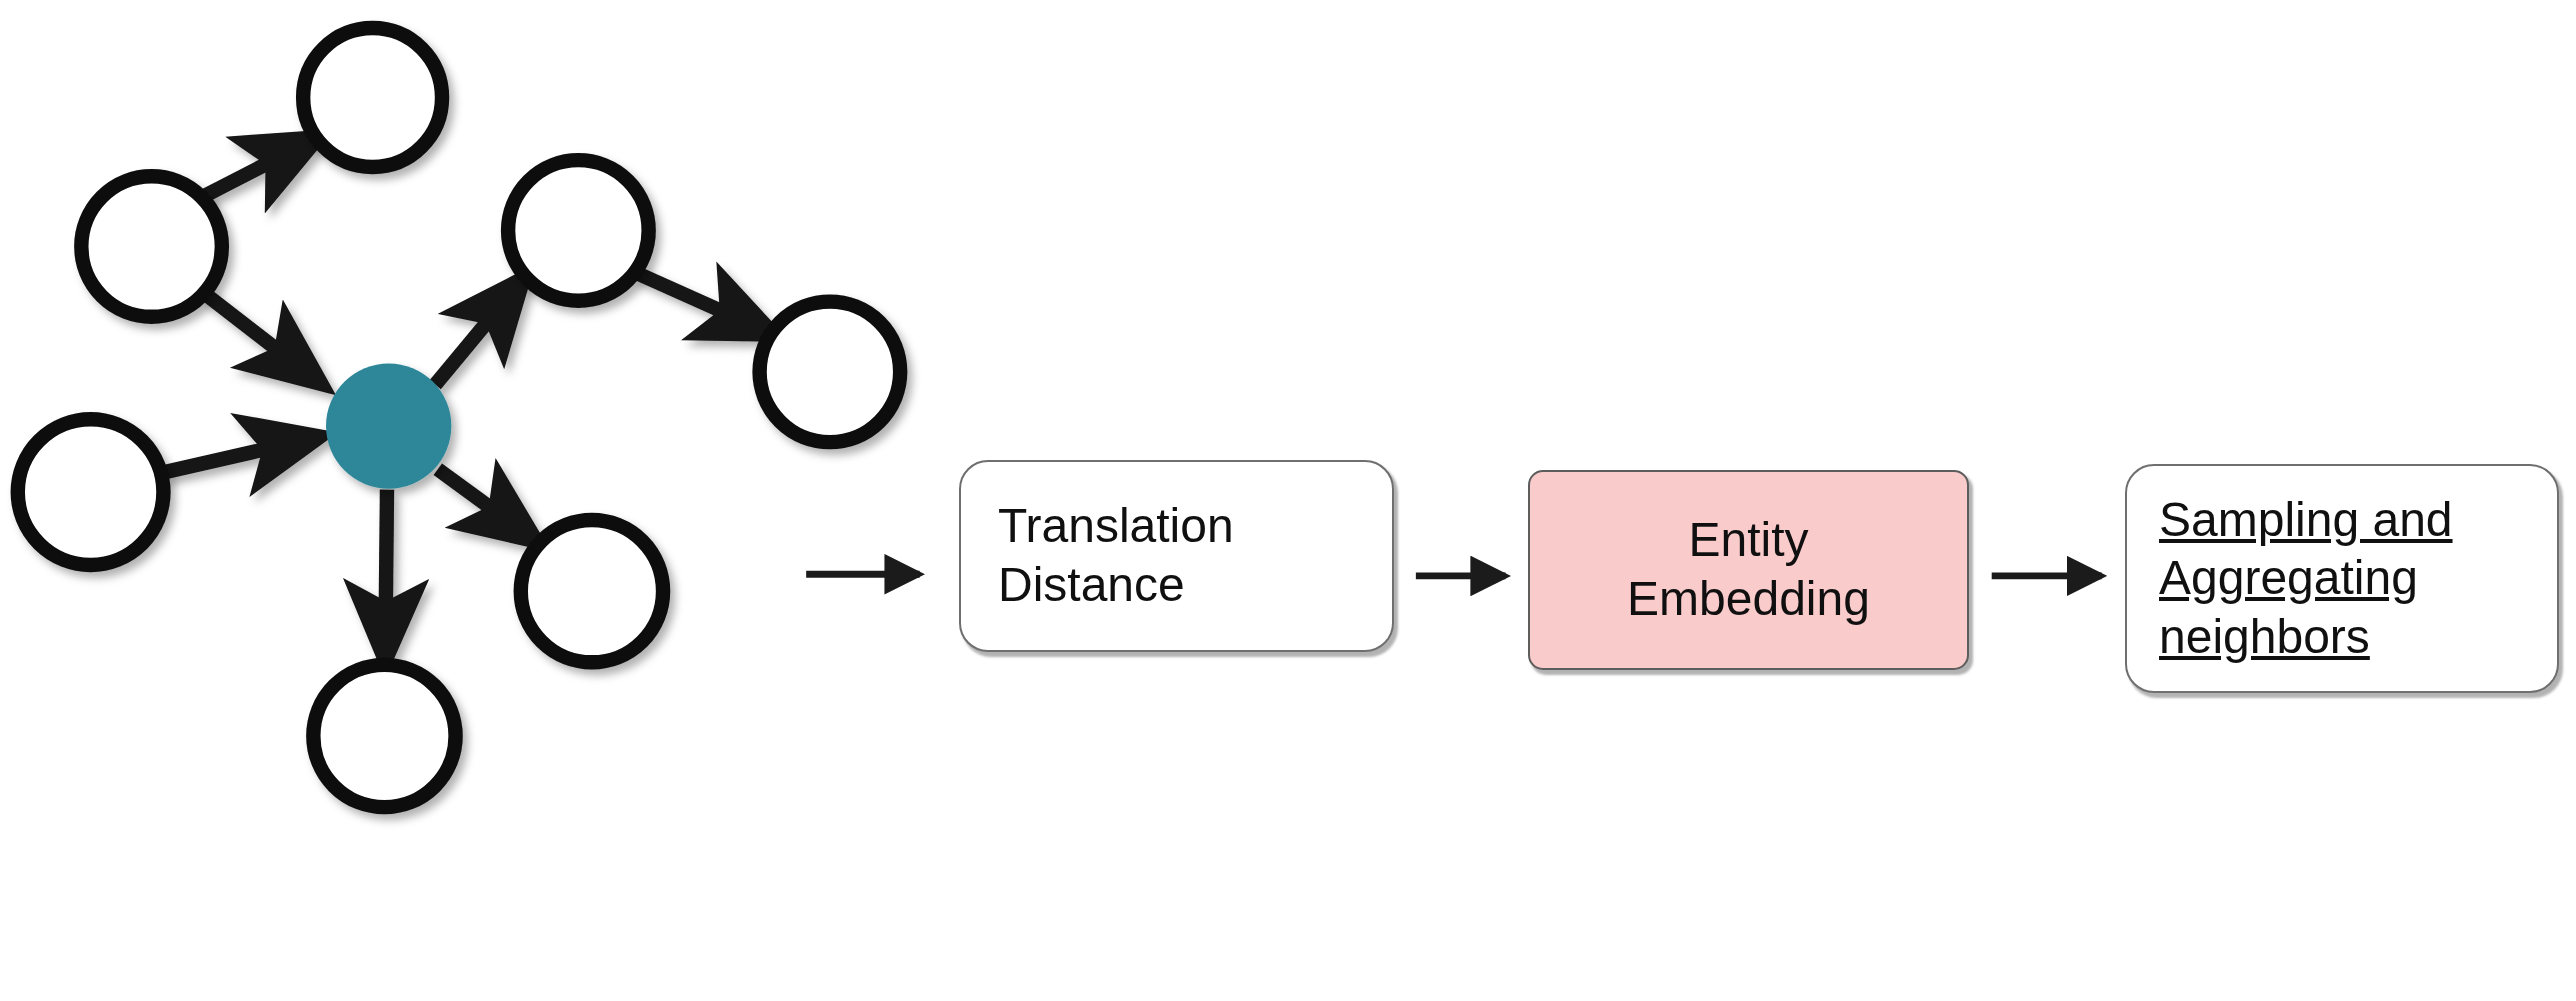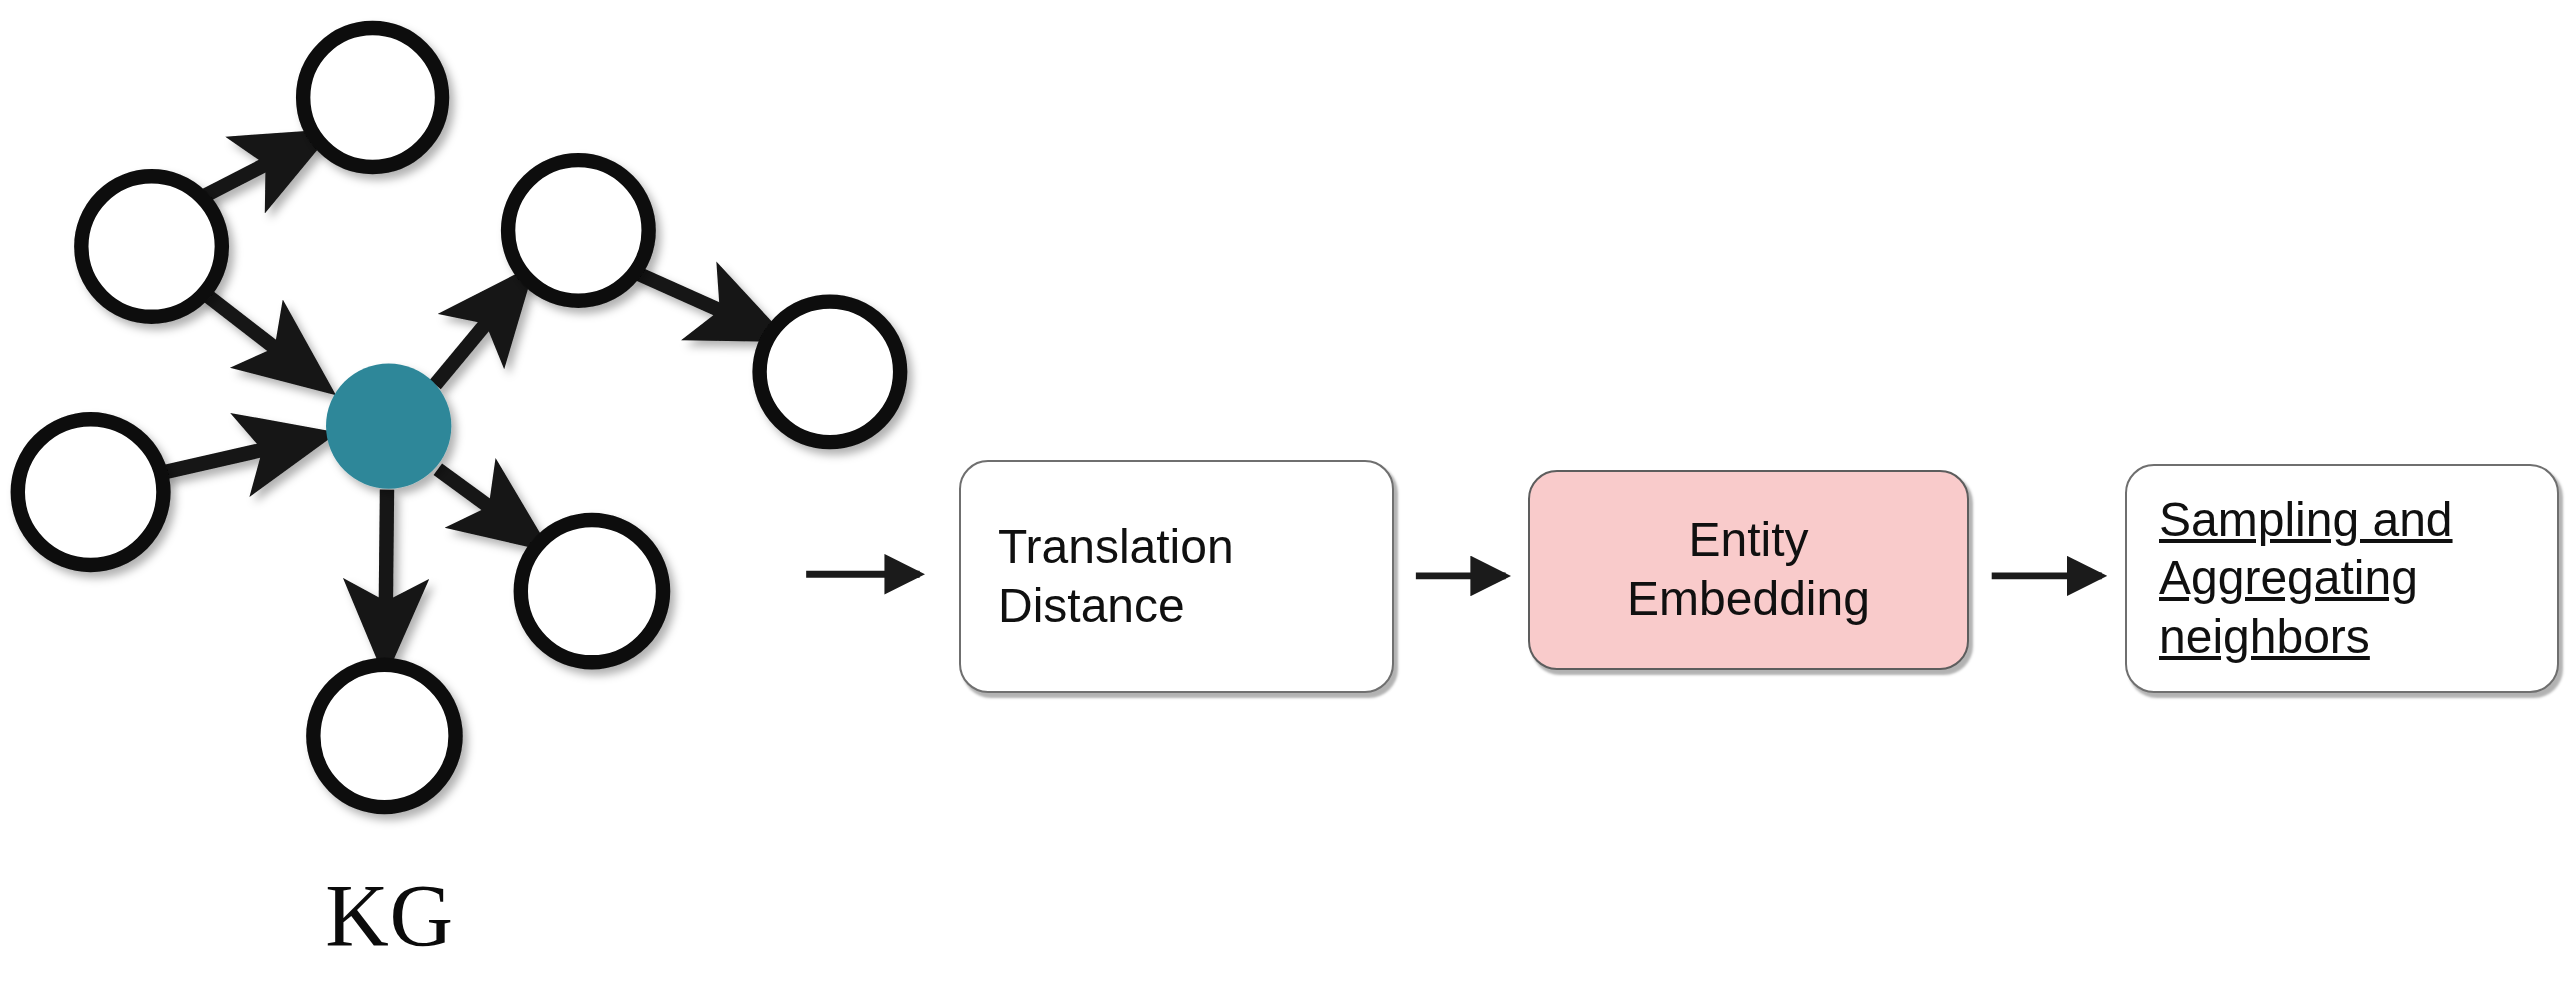--- a/index.html
+++ b/index.html
@@ -42,36 +42,37 @@
     border-radius: 29px;
     background: #ffffff;
     box-shadow: 3.4px 4.2px 2.5px rgba(0,0,0,0.30);
     display: flex;
     align-items: center;
     justify-content: flex-start;
   }
   .stage-box.pink {
     background: #f9cbcb;
     border-color: #5d5d5d;
+    border-radius: 15px;
   }
   .stage-box .box-text {
     font-family: "Liberation Sans", sans-serif;
     font-size: 48px;
     line-height: 1.22;
     color: #101010;
     white-space: pre-line;
     padding: 0 22px;
     width: 100%;
     box-sizing: border-box;
   }
   #box-translation-distance {
     left: 959px;
     top: 460px;
     width: 435px;
-    height: 233px;
+    height: 192px;
   }
   #box-translation-distance .box-text { text-align: left; padding-left: 37px; }
   #box-entity-embedding {
     left: 1528px;
     top: 470px;
     width: 441px;
     height: 200px;
   }
   #box-entity-embedding .box-text { text-align: center; }
   #box-sampling-aggregating {
@@ -121,21 +122,20 @@
       <circle cx="459" cy="503" r="74" fill="#2e8799"></circle>
     </g>
 
     <g>
       <line x1="952" y1="678" x2="1086" y2="678" stroke="#1b1b1b" stroke-width="8" marker-end="url(#flow-arrow)"></line>
       <line x1="1672" y1="680" x2="1778" y2="680" stroke="#1b1b1b" stroke-width="8" marker-end="url(#flow-arrow)"></line>
       <line x1="2352" y1="680" x2="2482" y2="680" stroke="#1b1b1b" stroke-width="8" marker-end="url(#flow-arrow)"></line>
     </g>
   </svg>
 
-  <div class="kg-label">KG</div>
 
   <div id="box-translation-distance" class="stage-box">
     <div class="box-text">Translation
 Distance</div>
   </div>
 
   <div id="box-entity-embedding" class="stage-box pink">
     <div class="box-text">Entity
 Embedding</div>
   </div>

